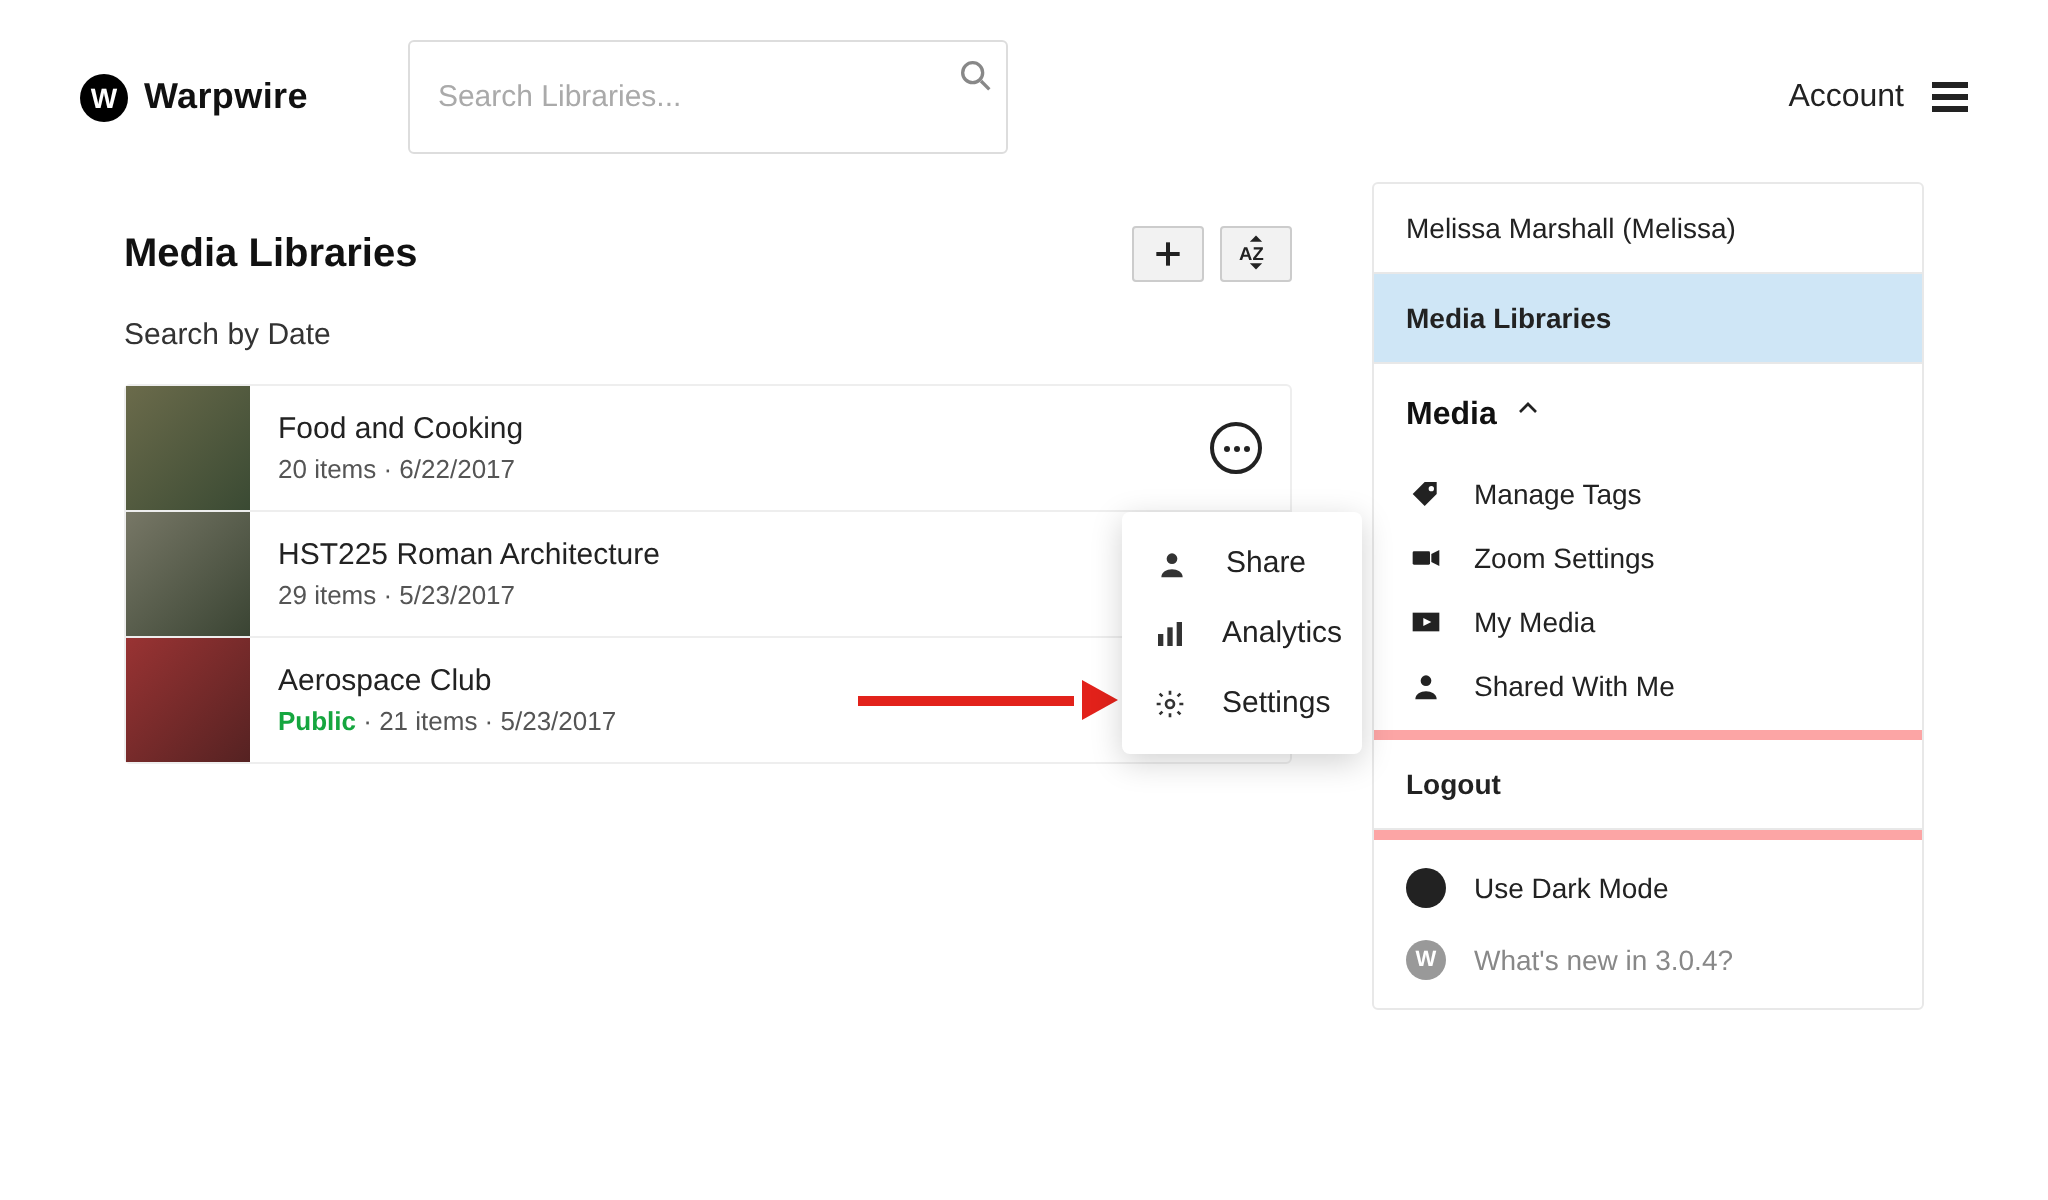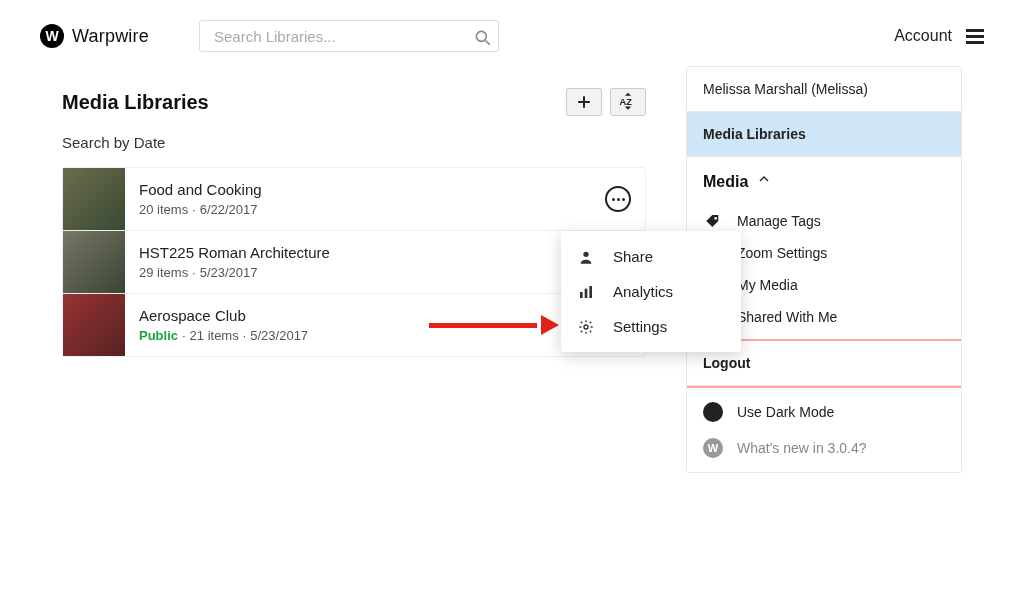--- a/index.html
+++ b/index.html
@@ -1,22 +1,22 @@
 <!DOCTYPE html>
 <html><head>
 <meta charset="utf-8">
 <style>
   * { box-sizing: border-box; margin: 0; padding: 0; }
   body { font-family: -apple-system, Helvetica, Arial, sans-serif; background:#fff; color:#111; width:1024px; height:600px; overflow:hidden; }
   .topbar { display:flex; align-items:center; padding:20px 40px 10px 40px; }
   .logo-wrap { display:flex; align-items:center; gap:8px; }
   .logo-circle { width:24px; height:24px; background:#000; border-radius:50%; color:#fff; display:flex; align-items:center; justify-content:center; font-weight:700; font-size:14px; }
-  .brand-name { font-size:18px; font-weight:400; letter-spacing:0.2px;text-align:center; }
+  .brand-name { font-size:18px; font-weight:700; letter-spacing:0.2px;text-align:center; }
   .search-wrap { margin-left:50px; width:300px; position:relative; }
-  .search-input { width:100%; height:32px; border:1px solid #ddd; border-radius:3px; padding:0 40px 0 14px; font-size:15px; color:#444; }
+  .search-input { width:100%; height:57px; border:1px solid #ddd; border-radius:3px; padding:0 40px 0 14px; font-size:15px; color:#444; }
   .search-input::placeholder { color:#aaa; }
   .search-icon-btn { position:absolute; right:6px; top:8px; color:#888; }
   .svg16 { width:20px; height:20px; }
   .svg14 { width:16px; height:16px; }
   .spacer { flex:1; }
   .account-wrap { display:flex; align-items:center; gap:14px; color:#222; }
   .hamburger { display:flex; flex-direction:column; gap:3px; }
   .hamburger span { display:block; width:18px; height:3px; background:#222; }
 
   .main { display:flex; padding:0 62px; gap:40px; }
@@ -36,35 +36,35 @@
   .thumb.b { background:linear-gradient(135deg,#777766,#3a4433); }
   .thumb.c { background:linear-gradient(135deg,#993333,#552222); }
   .row-body { padding:10px 14px; flex:1; }
   .row-title { font-size:15px; color:#222; }
   .row-meta { font-size:13px; color:#555; margin-top:4px; }
   .row-meta .pub { color:#15a63f; font-weight:600; }
   .more-btn { width:26px; height:26px; border:2px solid #222; border-radius:50%; display:flex; align-items:center; justify-content:center; margin-right:14px; color:#222; background:#fff; }
   .more-btn .dots { display:flex; gap:2px; }
   .more-btn .dots i { width:3px; height:3px; background:#222; border-radius:50%; display:block; }
 
-  .popup { position:absolute; left:498px; top:0px; width:180px; background:#fff; border-radius:4px; box-shadow:0 4px 16px rgba(0,0,0,0.18); padding:8px 0; z-index:10;text-align:right; }
+  .popup { position:absolute; left:498px; top:0px; width:120px; background:#fff; border-radius:4px; box-shadow:0 4px 16px rgba(0,0,0,0.18); padding:8px 0; z-index:10;text-align:right; }
   .pop-row { display:flex; align-items:center; gap:18px; padding:9px 16px; font-size:15px; color:#222; }
   .pop-icon { width:18px; display:flex; justify-content:center; color:#444; }
 
   .arrow { position:absolute; left:366px; top:21px; width:130px; height:20px; z-index:9; }
   .arrow-line { position:absolute; left:0; top:8px; width:108px; height:5px; background:#e2221b; }
   .arrow-head { position:absolute; right:0; top:0; width:0; height:0; border-left:18px solid #e2221b; border-top:10px solid transparent; border-bottom:10px solid transparent; }
 
   .panel { border:1px solid #e8e8e8; border-radius:3px; }
   .panel-row { padding:14px 16px; font-size:14px; color:#222; border-bottom:1px solid #e8e8e8; }
   .panel-row.selected { background:#cfe6f6; font-weight:700; }
   .media-head { font-weight:700; display:flex; align-items:flex-end; gap:8px; padding:14px 16px; border-bottom:none; }
   .media-sub { display:flex; align-items:center; gap:14px; padding:8px 16px; font-size:14px; color:#222; }
   .media-sub .mi { width:20px; display:flex; justify-content:center; }
-  .group-start { padding-top:14px; border-top:2px solid #fca5a5; }
+  .group-start { padding-top:14px; border-top:5px solid #fca5a5; }
   .group-end { padding-bottom:14px; }
   .logout { font-weight:700; }
 
   .circ { width:20px; height:20px; border-radius:50%; background:#222; display:inline-block; }
   .circ.gray { background:#999; color:#fff; display:flex; align-items:center; justify-content:center; font-size:11px; font-weight:700; }
   .muted { color:#888; }
 </style>
 </head>
 <body>
 

